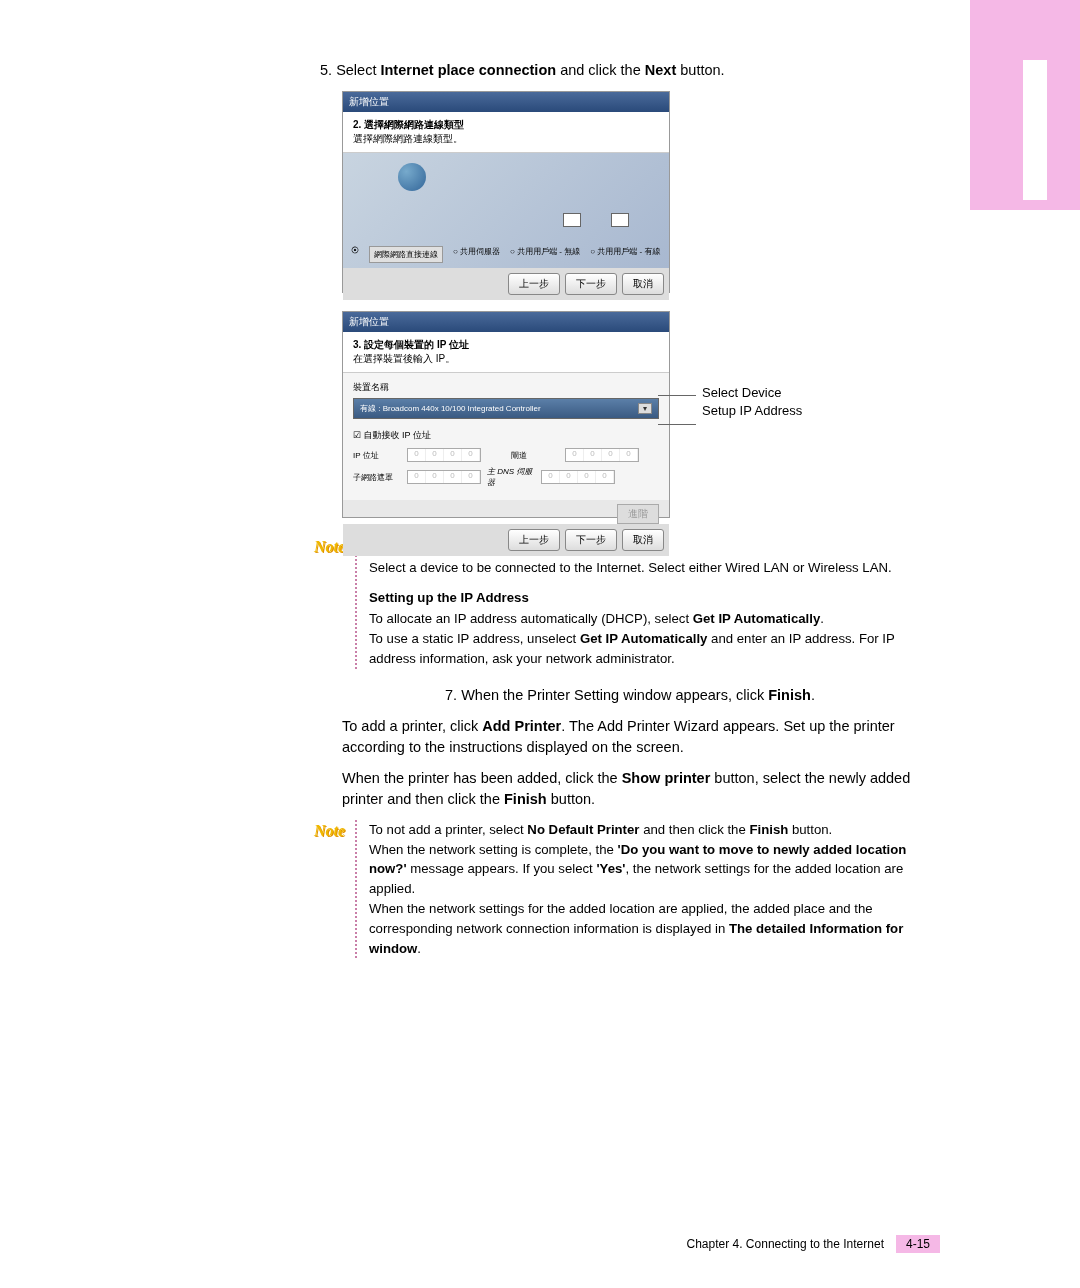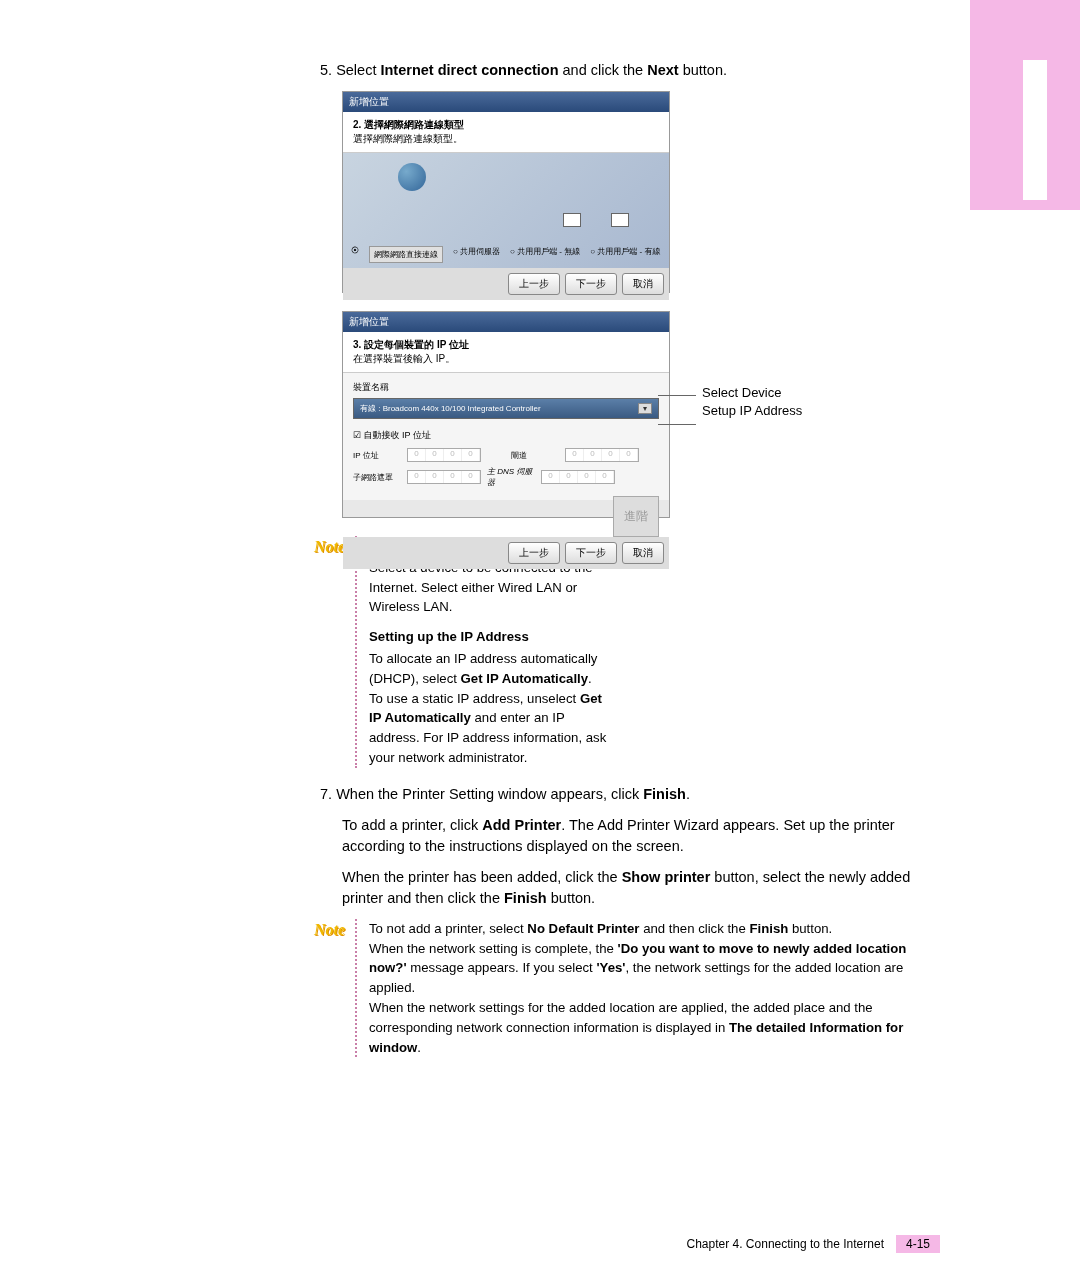--- a/index.html
+++ b/index.html
@@ -175,25 +175,25 @@
     }
     .ss2-ipfield span {
       width: 18px;
       border-right: 1px solid #eee;
       text-align: center;
       color: #bbb;
     }
     .ss2-disabled-btn {
       background: #ddd;
       border: 1px solid #aaa;
-      padding: 11px 10px;
-      font-size: 12px;
+      padding: 2px 10px;
+      font-size: 10px;
       color: #999;
       float: right;
-      margin-top: 4px;
+      margin-top: 12px;
     }
     .callout {
       position: absolute;
       font-size: 13px;
       white-space: nowrap;
     }
     .callout-1 {
       top: 74px;
       left: 412px;
     }
@@ -258,21 +258,21 @@
     }
   </style>
 </head>
 <body>
 
 <div class="corner-decoration"></div>
 
 <div class="page">
 
   <div class="step-text step-indent">
-    <span>5. </span><span>Select </span><span class="bold">Internet direct connection</span><span> and click the </span><span class="bold">Next</span><span> button.</span>
+    <span>5. </span><span>Select </span><span class="bold">Internet place connection</span><span> and click the </span><span class="bold">Next</span><span> button.</span>
   </div>
 
   <div class="screenshot screenshot-1">
     <div class="ss1-title-bar">新增位置</div>
     <div class="ss1-header">
       <div class="bold">2. 選擇網際網路連線類型</div>
       <div>選擇網際網路連線類型。</div>
     </div>
     <div class="ss1-body">
       <div class="globe"></div>
@@ -365,21 +365,21 @@
       <div class="note-heading">Setting up the IP Address</div>
       <div>
         <span>To allocate an IP address automatically (DHCP), select </span><span class="bold">Get IP Automatically</span><span>.</span>
       </div>
       <div>
         <span>To use a static IP address, unselect </span><span class="bold">Get IP Automatically</span><span> and enter an IP address. For IP address information, ask your network administrator.</span>
       </div>
     </div>
   </div>
 
-  <div class="step-text step-indent" style="margin-top:16px;">
+  <div class="step-text step-indent" style="margin-top:16px;text-align:center;">
     <span>7. </span><span>When the Printer Setting window appears, click </span><span class="bold">Finish</span><span>.</span>
   </div>
   <div class="step-text step-sub">
     <span>To add a printer, click </span><span class="bold">Add Printer</span><span>. The Add Printer Wizard appears. Set up the printer according to the instructions displayed on the screen.</span>
   </div>
   <div class="step-text step-sub">
     <span>When the printer has been added, click the </span><span class="bold">Show printer</span><span> button, select the newly added printer and then click the </span><span class="bold">Finish</span><span> button.</span>
   </div>
 
   <div class="note-section" style="margin-top:10px;">

